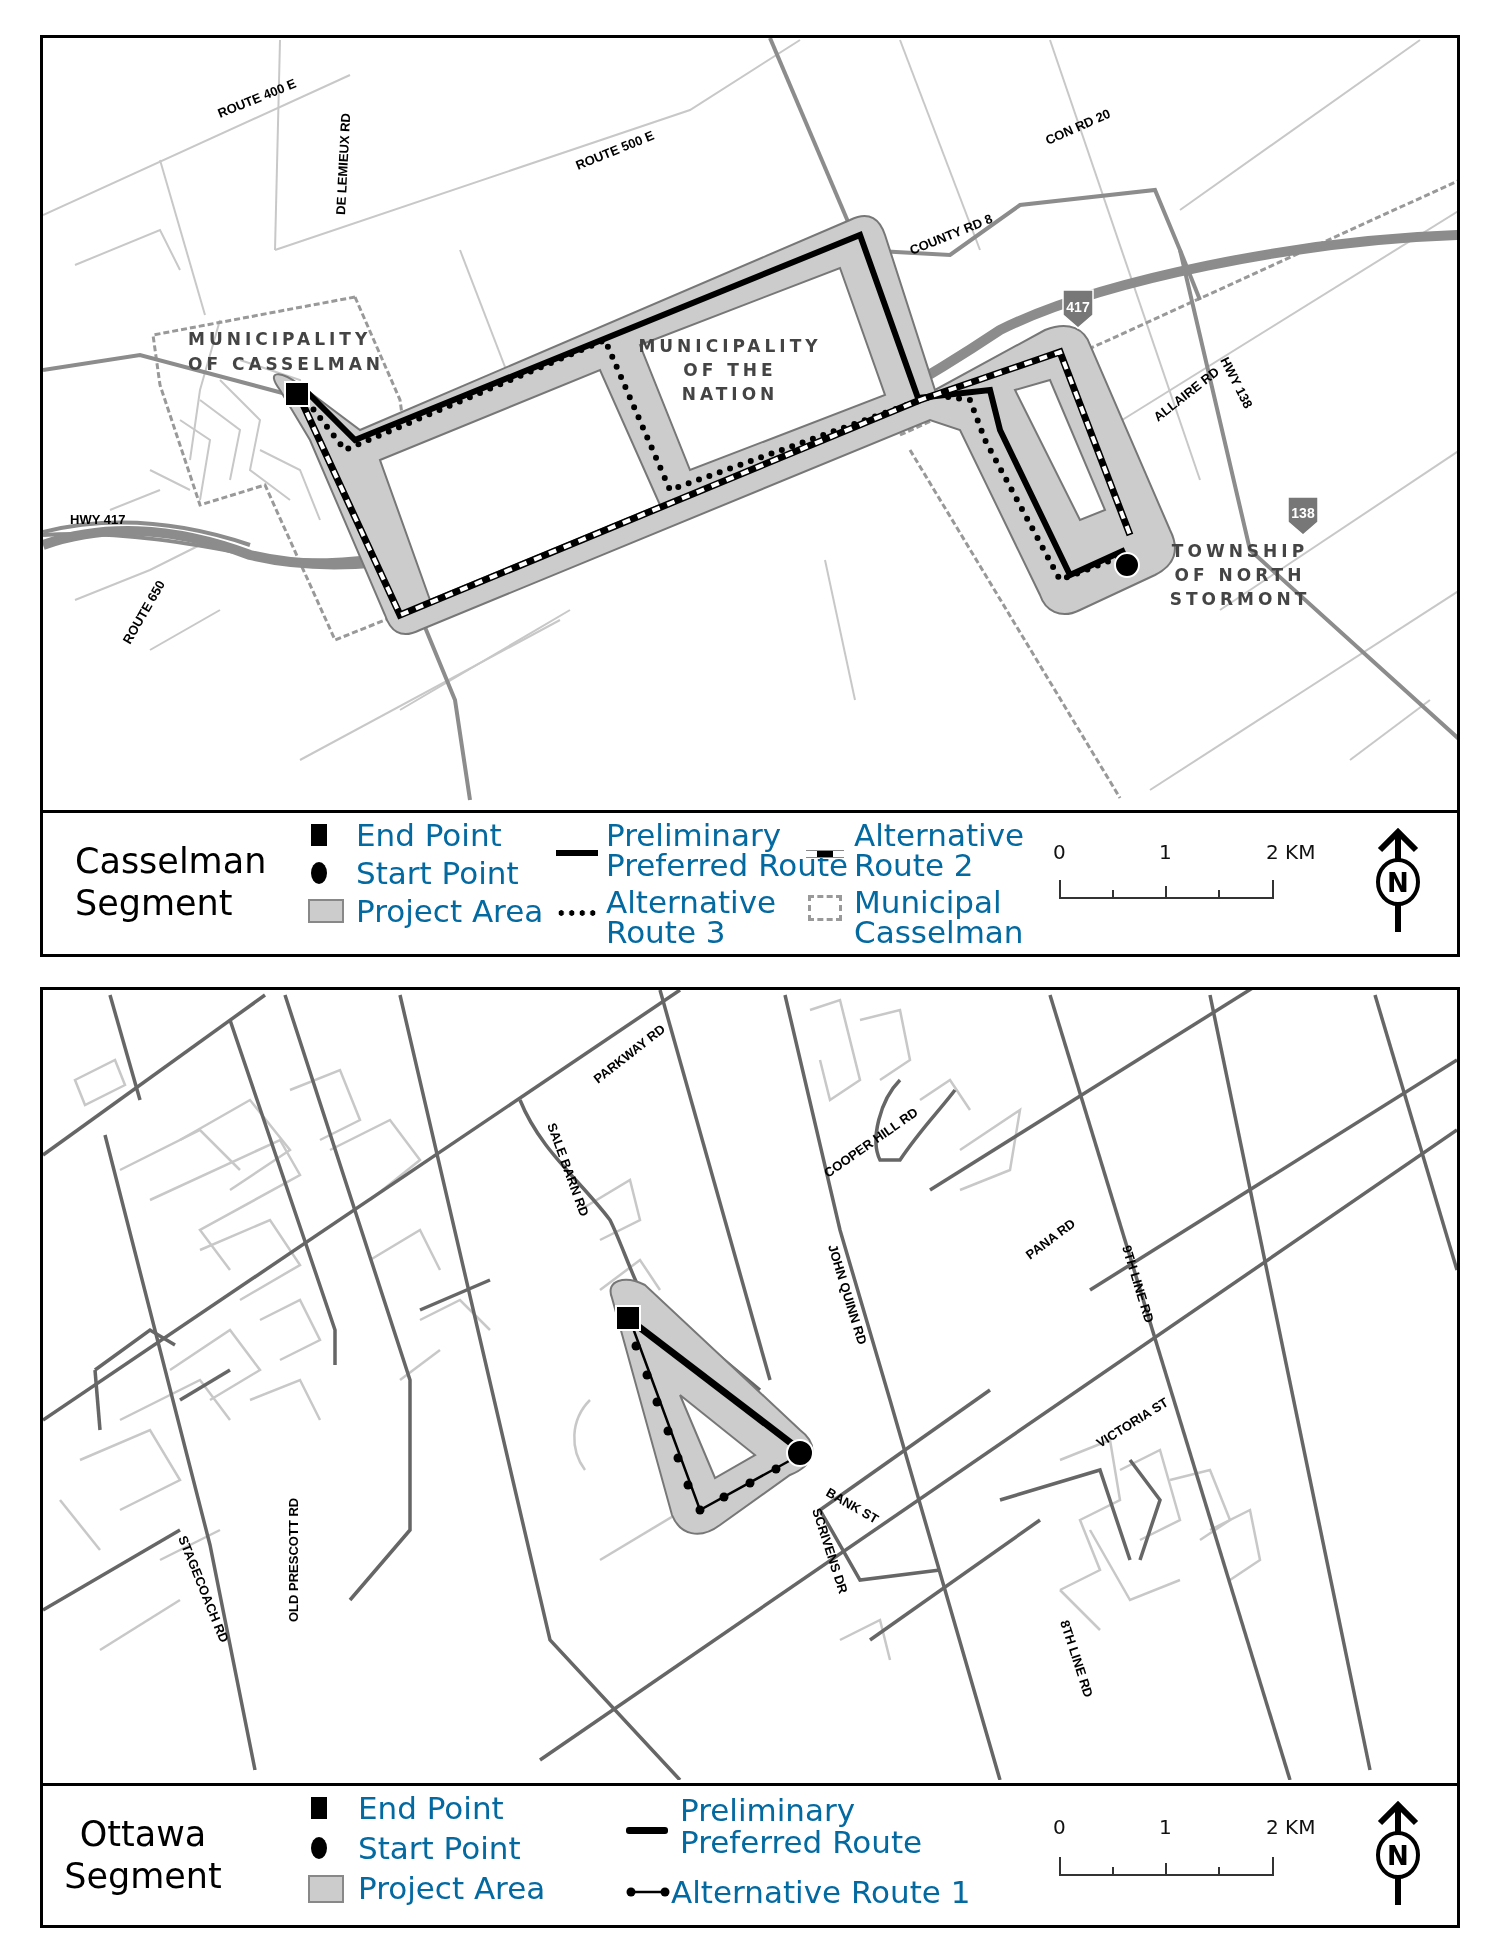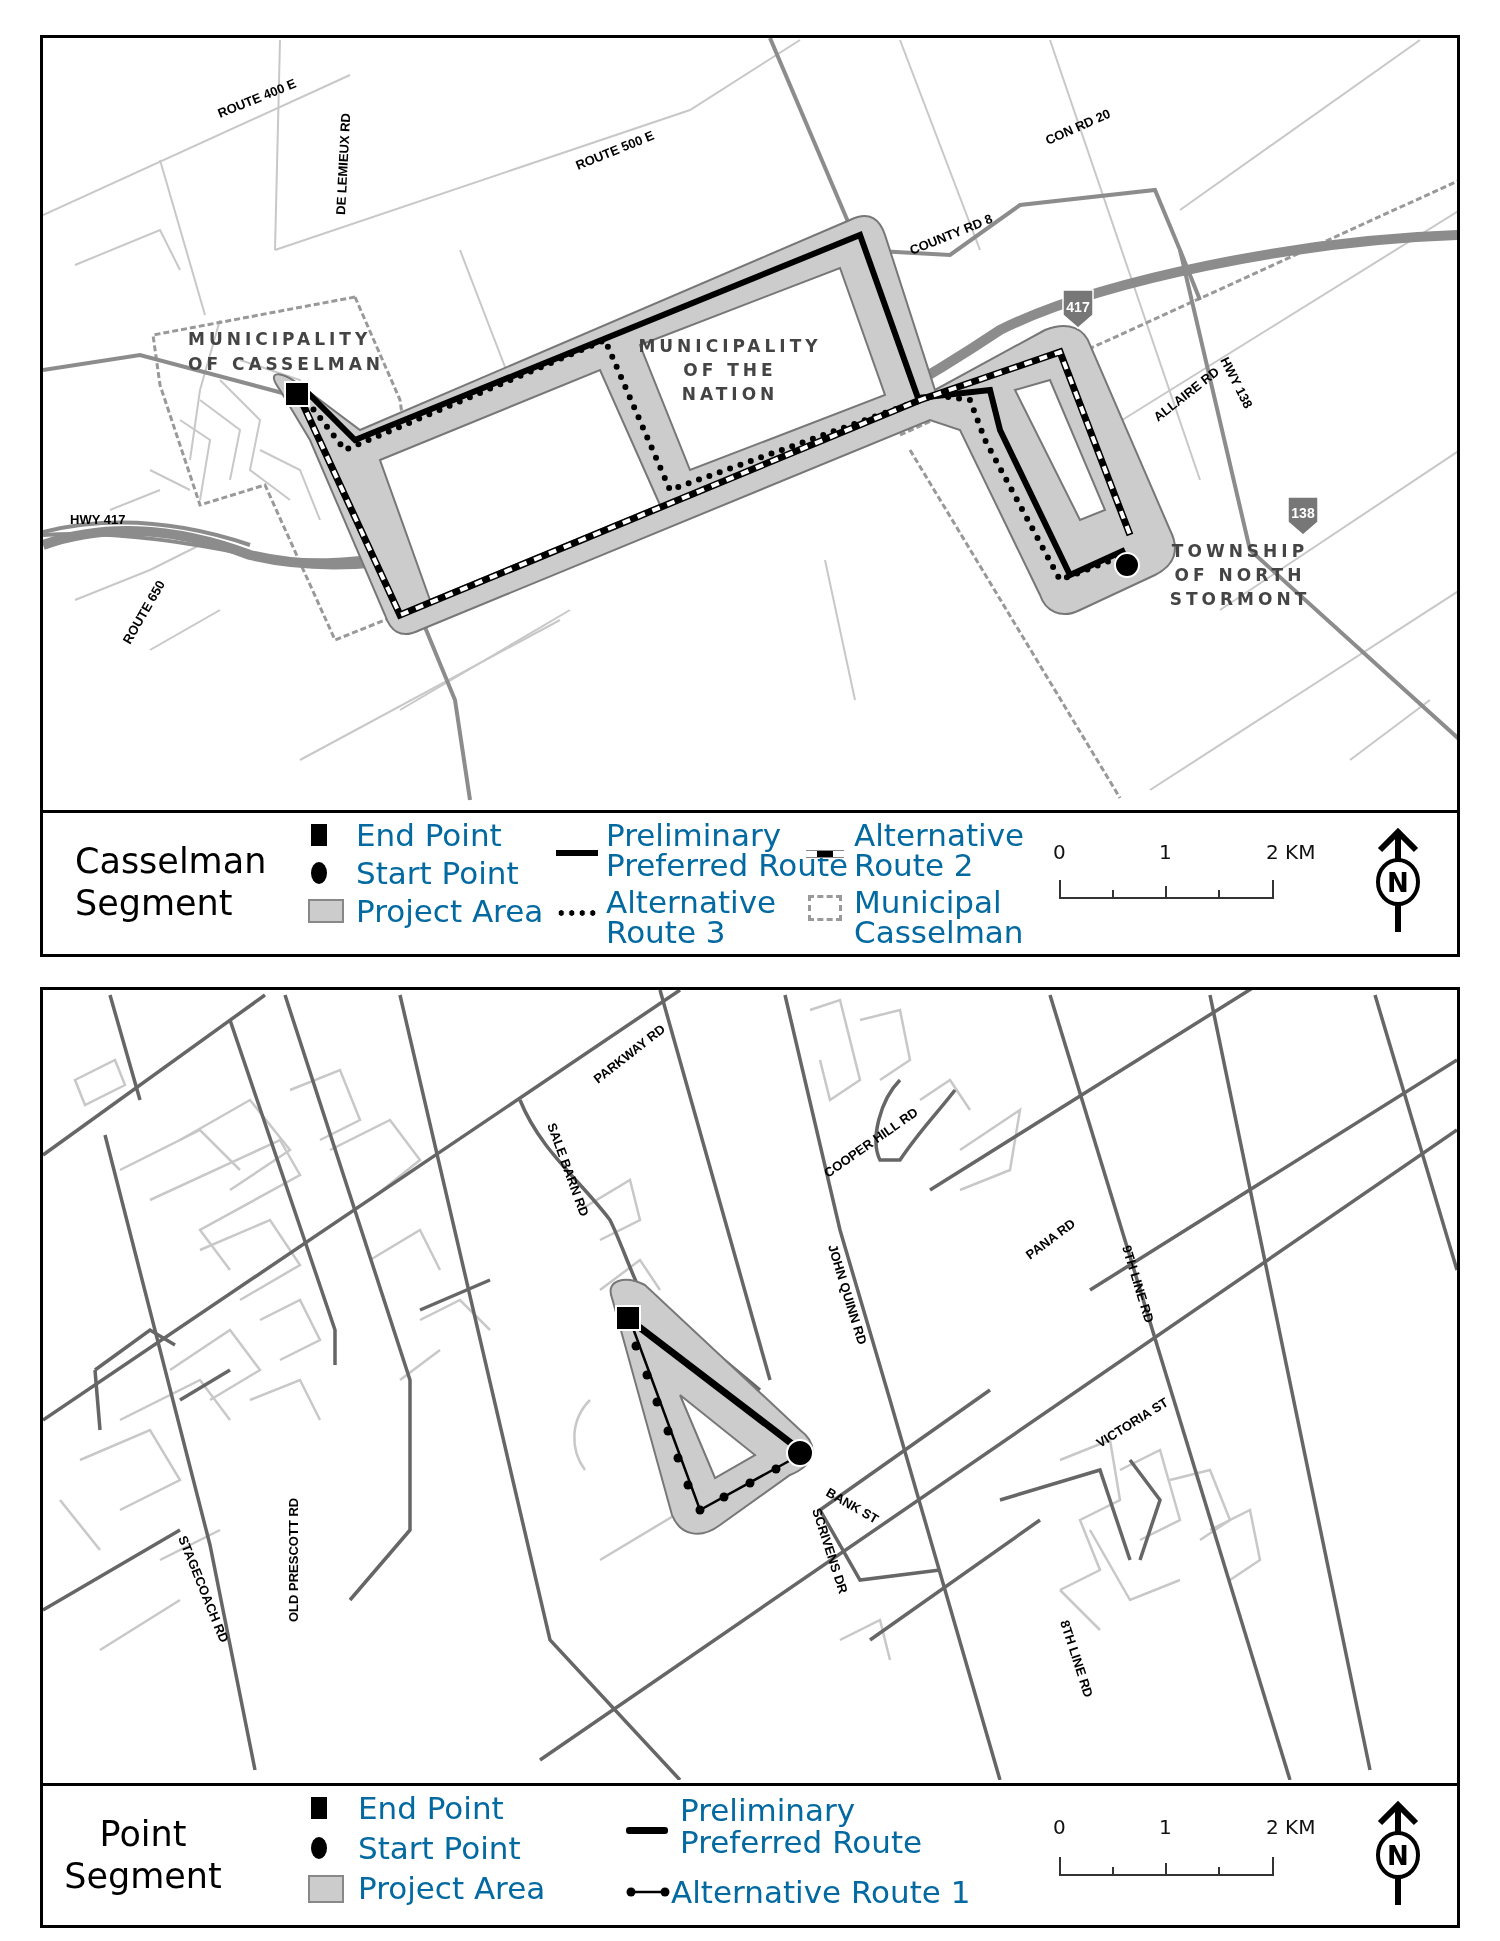--- a/index.html
+++ b/index.html
@@ -273,21 +273,21 @@
       <text class="road-label" transform="translate(825 1495) rotate(30)">BANK ST</text>
       <text class="road-label" transform="translate(812 1510) rotate(72)">SCRIVENS DR</text>
       <text class="road-label" transform="translate(1060 1622) rotate(72)">8TH LINE RD</text>
       <text class="road-label" transform="translate(178 1538) rotate(68)">STAGECOACH RD</text>
       <text class="road-label" transform="translate(298 1622) rotate(-90)">OLD PRESCOTT RD</text>
     </svg>
   </div>
 
   <div class="legend" style="top:793px;height:142px;">
     <div class="seg-title" style="left:20px;top:30px;width:160px;">
-      <div>Point</div>
+      <div>Ottawa</div>
       <div>Segment</div>
     </div>
     <div class="sym" style="left:268px;top:14px;width:16px;height:22px;background:#000;"></div>
     <div class="lg-item" style="left:315px;top:10px;">End Point</div>
     <div class="sym" style="left:268px;top:54px;width:16px;height:22px;background:#000;border-radius:50%;"></div>
     <div class="lg-item" style="left:315px;top:50px;">Start Point</div>
     <div class="sym" style="left:265px;top:92px;width:36px;height:28px;background:#ccc;border:2px solid #888;box-sizing:border-box;"></div>
     <div class="lg-item" style="left:315px;top:90px;">Project Area</div>
     <div class="sym" style="left:583px;top:44px;width:42px;height:7px;background:#000;border-radius:3px;"></div>
     <div class="lg-item" style="left:637px;top:12px;">Preliminary</div>

